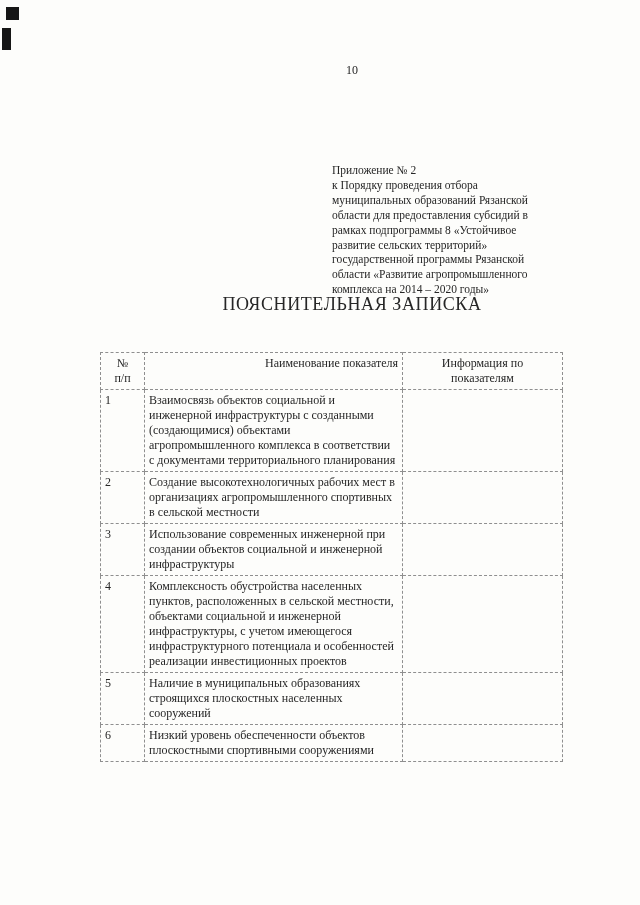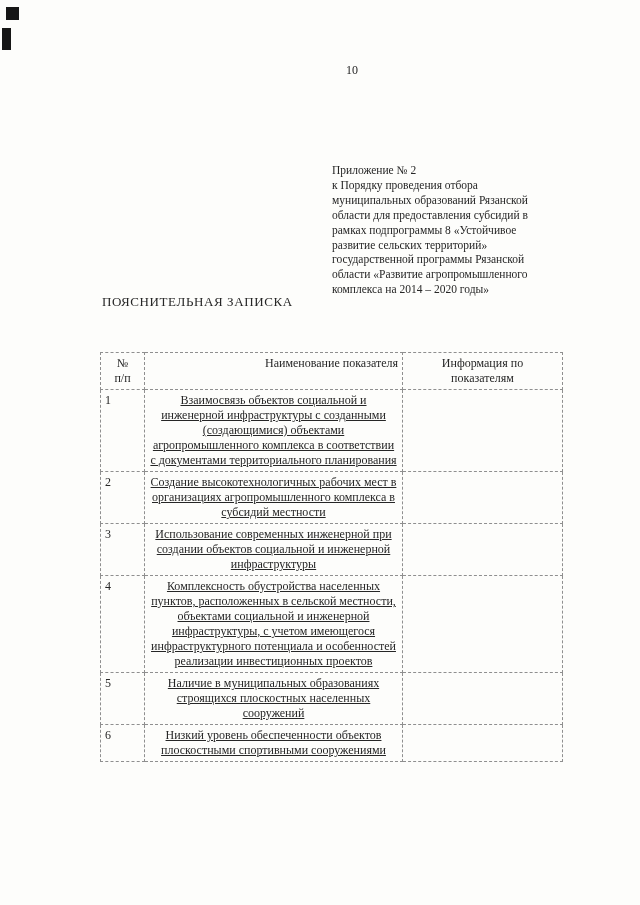--- a/index.html
+++ b/index.html
@@ -39,22 +39,22 @@
     line-height: 14.9px;
     white-space: pre-line;
     text-align: left;
     margin-top: 40px;
   }
   .doc-title {
     position: absolute;
     top: 294px;
     left: 102px;
     width: 500px;
-    text-align: left;
-    font-size: 13px;
+    text-align: center;
+    font-size: 18px;
     letter-spacing: 0.6px;
   }
   table.indicators {
     position: absolute;
     top: 352px;
     left: 100px;
     width: 462px;
     border-collapse: collapse;
     table-layout: fixed;
     font-size: 12px;
@@ -82,22 +82,20 @@
   th.h-info {
     text-align: center;
     white-space: pre-line;
     vertical-align: top;
   }
   td.cell-num {
     text-align: left;
     padding-left: 7px;
   }
   td.cell-name {
-    text-align: center;
-    text-decoration: underline;
   }
   td.cell-info {
     background: transparent;
   }
 </style>
 </head>
 <body>
 
 <div class="page">
 
@@ -134,21 +132,21 @@
       </tr>
     </thead>
     <tbody>
       <tr>
         <td class="cell-num">1</td>
         <td class="cell-name">Взаимосвязь объектов социальной и инженерной инфраструктуры с созданными (создающимися) объектами агропромышленного комплекса в соответствии с документами территориального планирования</td>
         <td class="cell-info"></td>
       </tr>
       <tr>
         <td class="cell-num">2</td>
-        <td class="cell-name">Создание высокотехнологичных рабочих мест в организациях агропромышленного комплекса в субсидий местности</td>
+        <td class="cell-name">Создание высокотехнологичных рабочих мест в организациях агропромышленного спортивных в сельской местности</td>
         <td class="cell-info"></td>
       </tr>
       <tr>
         <td class="cell-num">3</td>
         <td class="cell-name">Использование современных инженерной при создании объектов социальной и инженерной инфраструктуры</td>
         <td class="cell-info"></td>
       </tr>
       <tr>
         <td class="cell-num">4</td>
         <td class="cell-name">Комплексность обустройства населенных пунктов, расположенных в сельской местности, объектами социальной и инженерной инфраструктуры, с учетом имеющегося инфраструктурного потенциала и особенностей реализации инвестиционных проектов</td>

